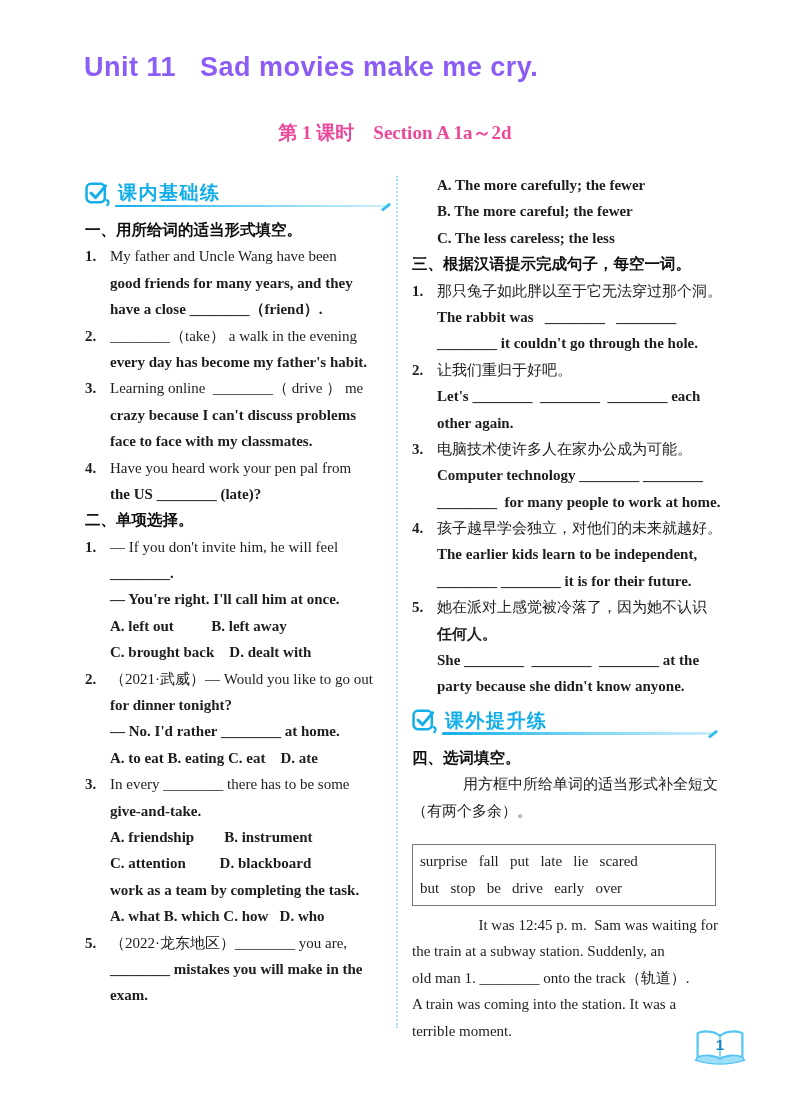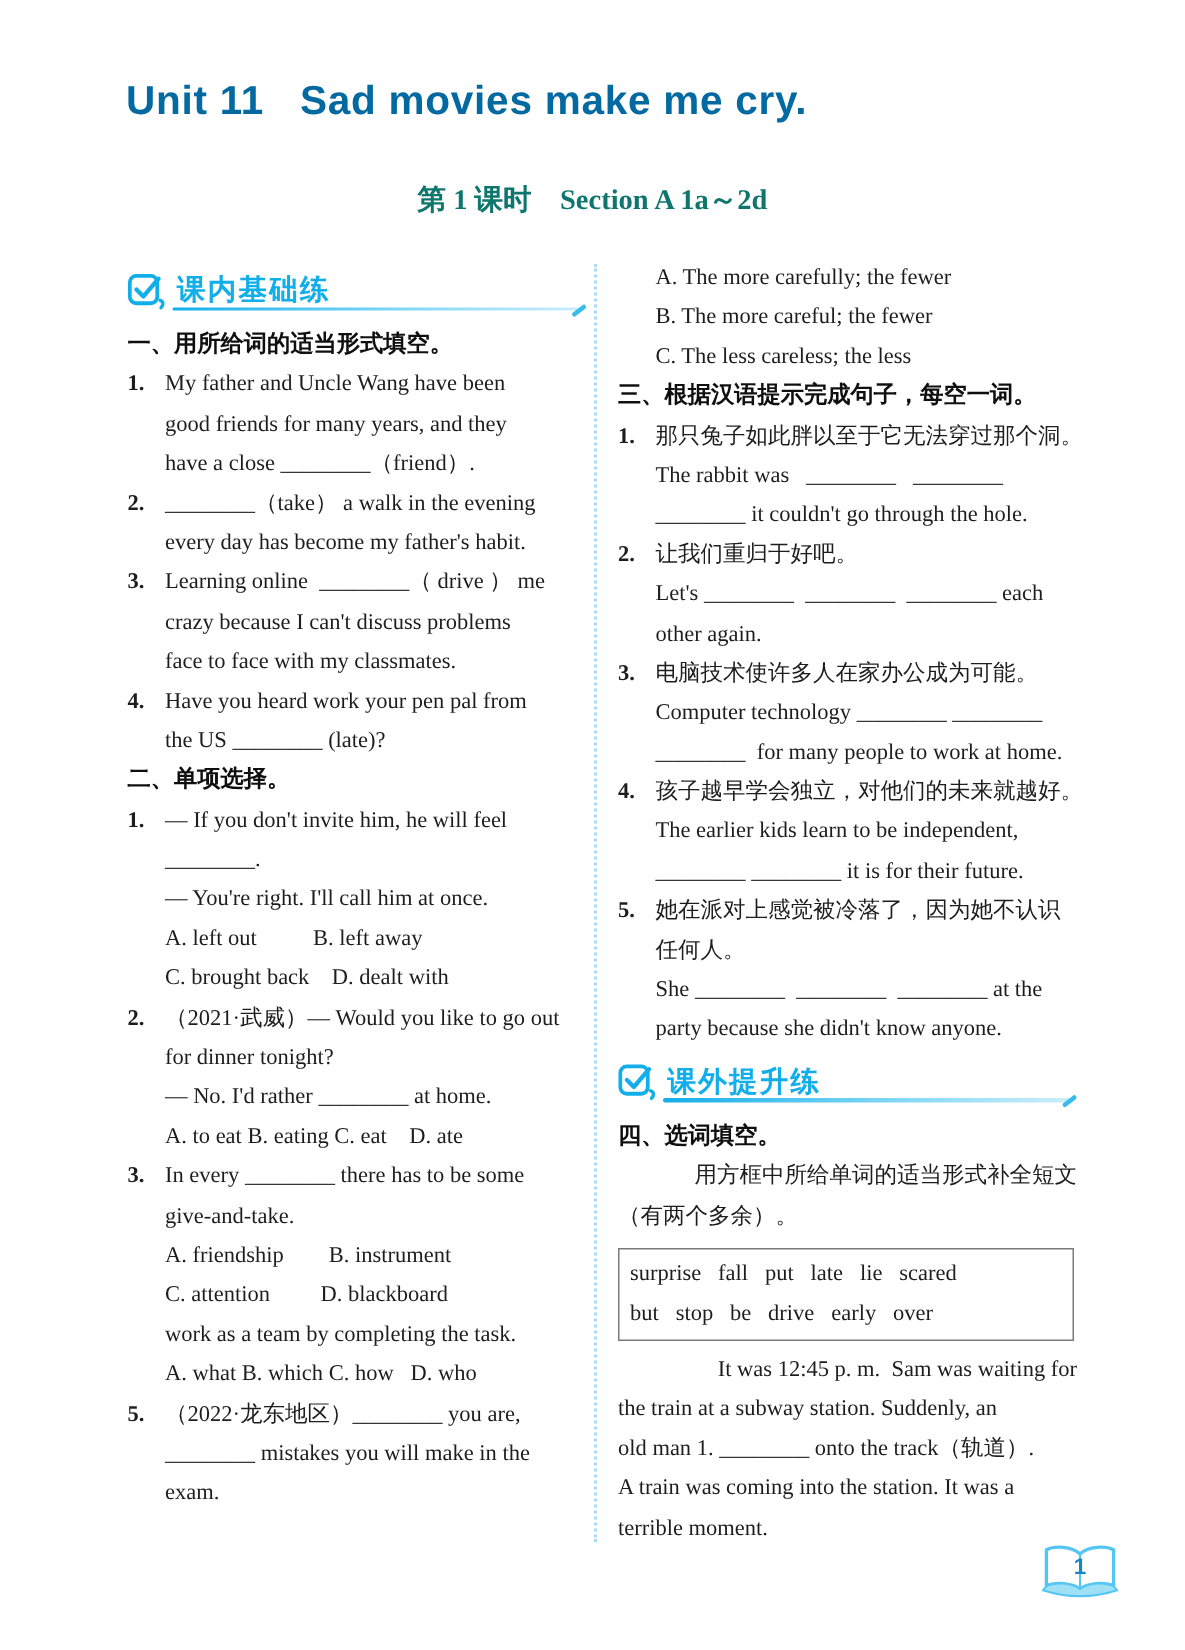--- a/index.html
+++ b/index.html
@@ -1,40 +1,40 @@
 <!DOCTYPE html>
 <html><head>
 <meta charset="utf-8">
 <style>
   html,body{margin:0;padding:0;}
   body{width:790px;height:1100px;background:#ffffff;position:relative;
        font-family:"Liberation Serif", serif;color:#1d1d1d;overflow:hidden;}
   .unit-title{position:absolute;left:84px;top:52px;white-space:pre;
        font-family:"Liberation Sans", sans-serif;font-weight:bold;font-size:27px;
-       letter-spacing:.5px;color:#0369a1;}
+       letter-spacing:.5px;color:#8b5cf6;}
   .lesson-title{position:absolute;left:0;top:120px;width:790px;text-align:center;white-space:pre;
-       font-family:"Liberation Serif", serif;font-weight:bold;font-size:19px;color:#0f766e;}
+       font-family:"Liberation Serif", serif;font-weight:bold;font-size:19px;color:#ec4899;}
   .col{position:absolute;top:172px;width:306px;}
   #col-left{left:85px;}
   #col-right{left:412px;}
   .col-divider{position:absolute;left:396px;top:176px;height:852px;border-left:2px dotted #a9dcf5;}
   .line{height:26.4px;line-height:26.4px;white-space:pre;font-size:15px;}
   .h{font-family:"Liberation Sans", sans-serif;font-weight:bold;font-size:15.5px;color:#0f0f0f;}
   .num{display:inline-block;width:25px;font-weight:bold;}
-  .ind,.opt{padding-left:25px;}
+  .ind,.opt{padding-left:25px;font-weight:bold;}
   .para-first{text-indent:29px;text-align:right;}
   .sec-head{position:relative;height:34px;margin:4px 0 7px;display:flex;align-items:center;}
   .sec-label{font-family:"Liberation Sans", sans-serif;font-weight:bold;font-size:19px;
        color:#12aee9;margin-left:7px;letter-spacing:1.5px;position:relative;z-index:1;}
   .sec-line{position:absolute;left:30px;right:2px;bottom:3px;height:2.5px;border-radius:2px;
        background:linear-gradient(90deg,#12aee9 0%,#7fd7f5 55%,#cdeefb 100%);}
   .sec-tail{position:absolute;right:0;bottom:6px;width:11px;height:2.5px;background:#36bdee;
        transform:rotate(-38deg);transform-origin:right bottom;border-radius:2px;}
   .check-icon{flex:0 0 auto;}
-  .wordbox{border:1px solid #7a7a7a;margin:8px 2px 6px 0;padding:3px 7px;}
+  .wordbox{border:1px solid #7a7a7a;margin:20px 2px 6px 0;padding:3px 7px;}
   .box-row{height:27px;line-height:27px;}
   .page-badge{position:absolute;left:692px;top:1028px;width:56px;height:42px;}
   .page-num{position:absolute;left:0;right:0;top:8px;text-align:center;
        font-family:"Liberation Sans", sans-serif;font-weight:bold;font-size:15px;color:#1786c8;}
 </style>
 </head>
 <body>
 
 <div class="unit-title">Unit 11   Sad movies make me cry.</div>
 <div class="lesson-title">第 1 课时    Section A 1a～2d</div>

